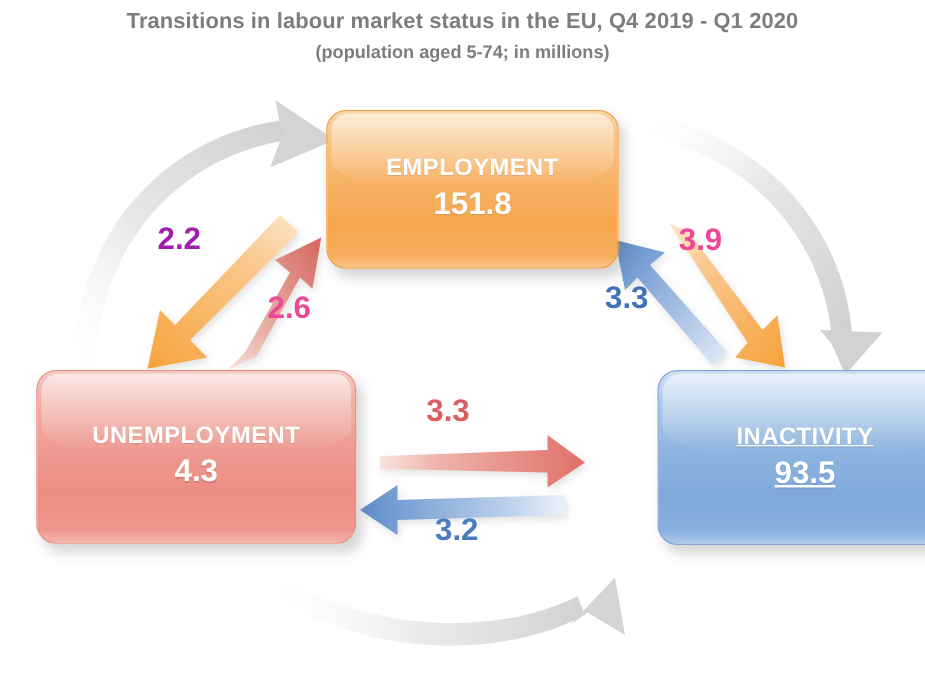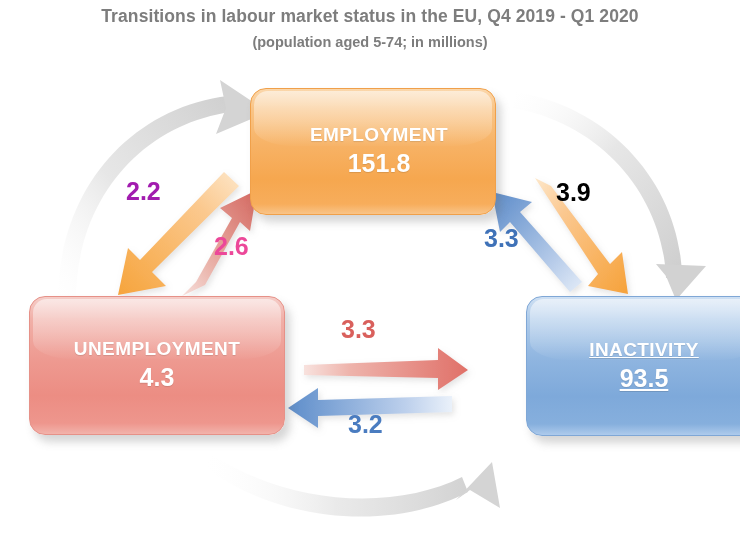--- a/index.html
+++ b/index.html
@@ -36,24 +36,23 @@
     color:#ffffff;
     text-align:center;
     box-shadow:5px 7px 9px rgba(120,120,120,0.30);
   }
   .box .lbl{font-size:19px;font-weight:bold;letter-spacing:0.4px;line-height:1.1;
             text-shadow:0 1px 1px rgba(0,0,0,0.12);}
   .box .val{font-size:25px;font-weight:bold;margin-top:4px;line-height:1.1;
             text-shadow:0 1px 1px rgba(0,0,0,0.12);}
 
   #box-employment{
-    left:250px;top:88px;width:232px;height:125px;
+    left:261px;top:88px;width:232px;height:125px;
     background:linear-gradient(to bottom,#fbd7ab 0%,#f9c486 16%,#f7b265 45%,#f6a74f 72%,#f7ad5b 92%,#f9c488 100%);
     border:1px solid #f0a04a;
-    padding-left:12px;
   }
   #box-unemployment{
     left:29px;top:296px;width:254px;height:137px;
     background:linear-gradient(to bottom,#f5cdc8 0%,#f1b0a8 16%,#ee9a91 45%,#ec8d83 72%,#ee968d 92%,#f2b3ab 100%);
     border:1px solid #e69188;
   }
   #box-inactivity{
     left:526px;top:296px;width:234px;height:138px;
     background:linear-gradient(to bottom,#cfe0f3 0%,#aecbea 16%,#8fb5e0 45%,#7ea9da 72%,#86afdd 92%,#aecbec 100%);
     border:1px solid #7fa7d6;
@@ -68,21 +67,21 @@
   }
 
   
   .flow-num{
     position:absolute;font-size:25px;font-weight:bold;line-height:1;
     white-space:nowrap;
   }
   #num-emp-to-unemp{left:126px;top:179px;color:#a21caf;}
   #num-unemp-to-emp{left:214px;top:234px;color:#ec4899;}
   #num-inact-to-emp{left:484px;top:226px;color:#3f72b8;}
-  #num-emp-to-inact{left:556px;top:180px;color:#000000;}
+  #num-emp-to-inact{left:543px;top:180px;color:#ec4899;}
   #num-unemp-to-inact{left:341px;top:317px;color:#d9605c;}
   #num-inact-to-unemp{left:348px;top:412px;color:#4a7cc0;}
 </style>
 </head>
 <body>
 
 <div id="canvas">
 
   <div class="title-wrap">
     <div class="title">Transitions in labour market status in the EU, Q4 2019 - Q1 2020</div>

